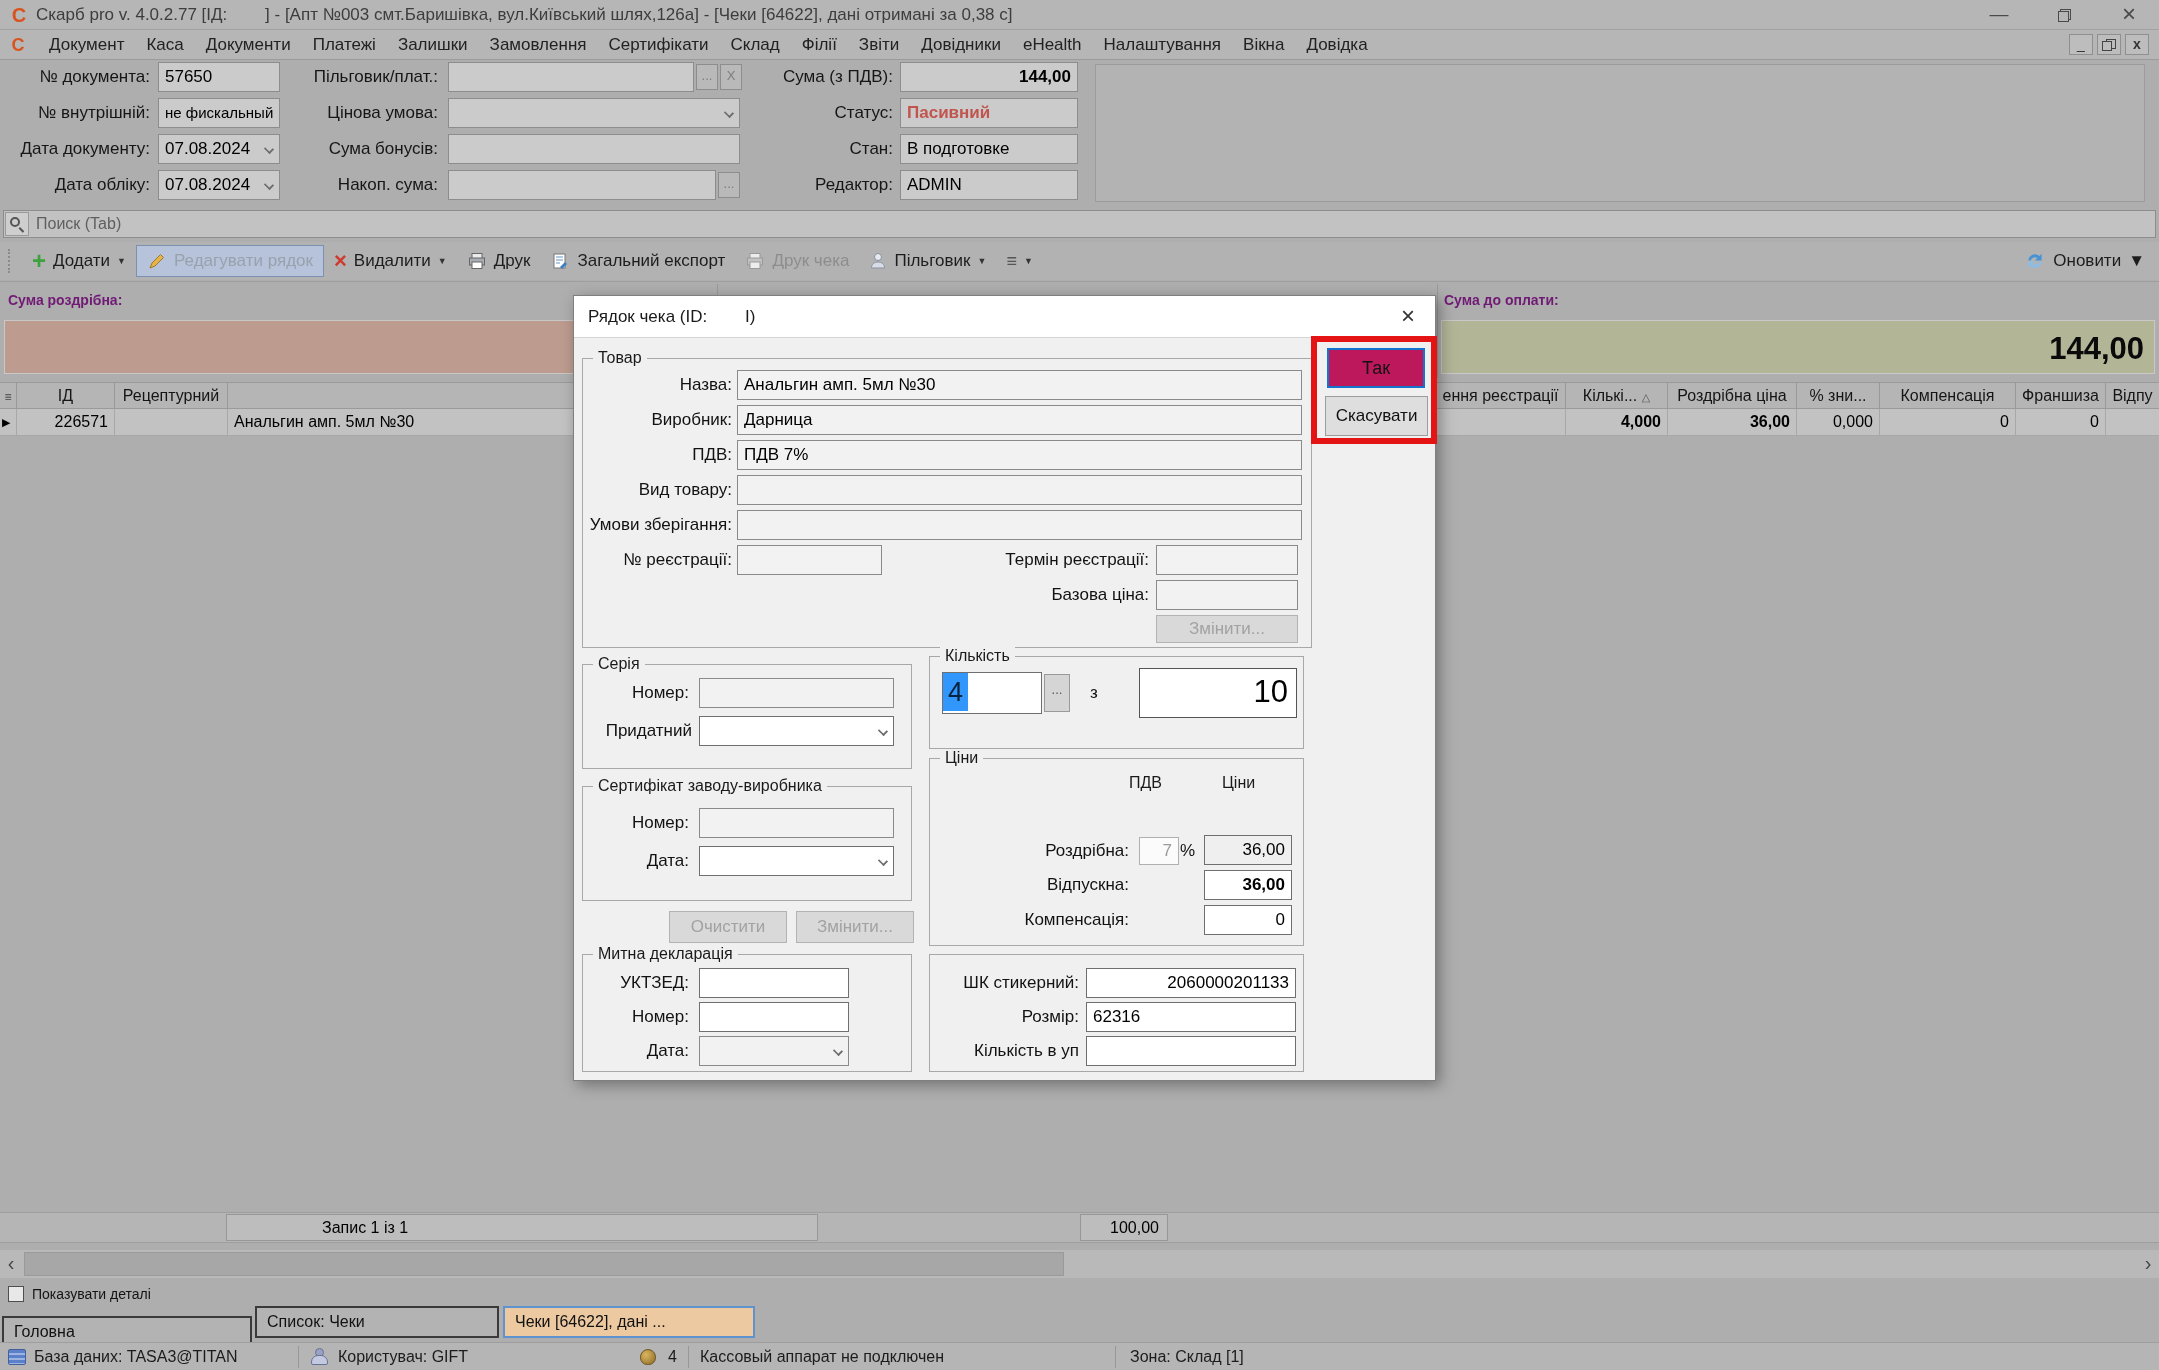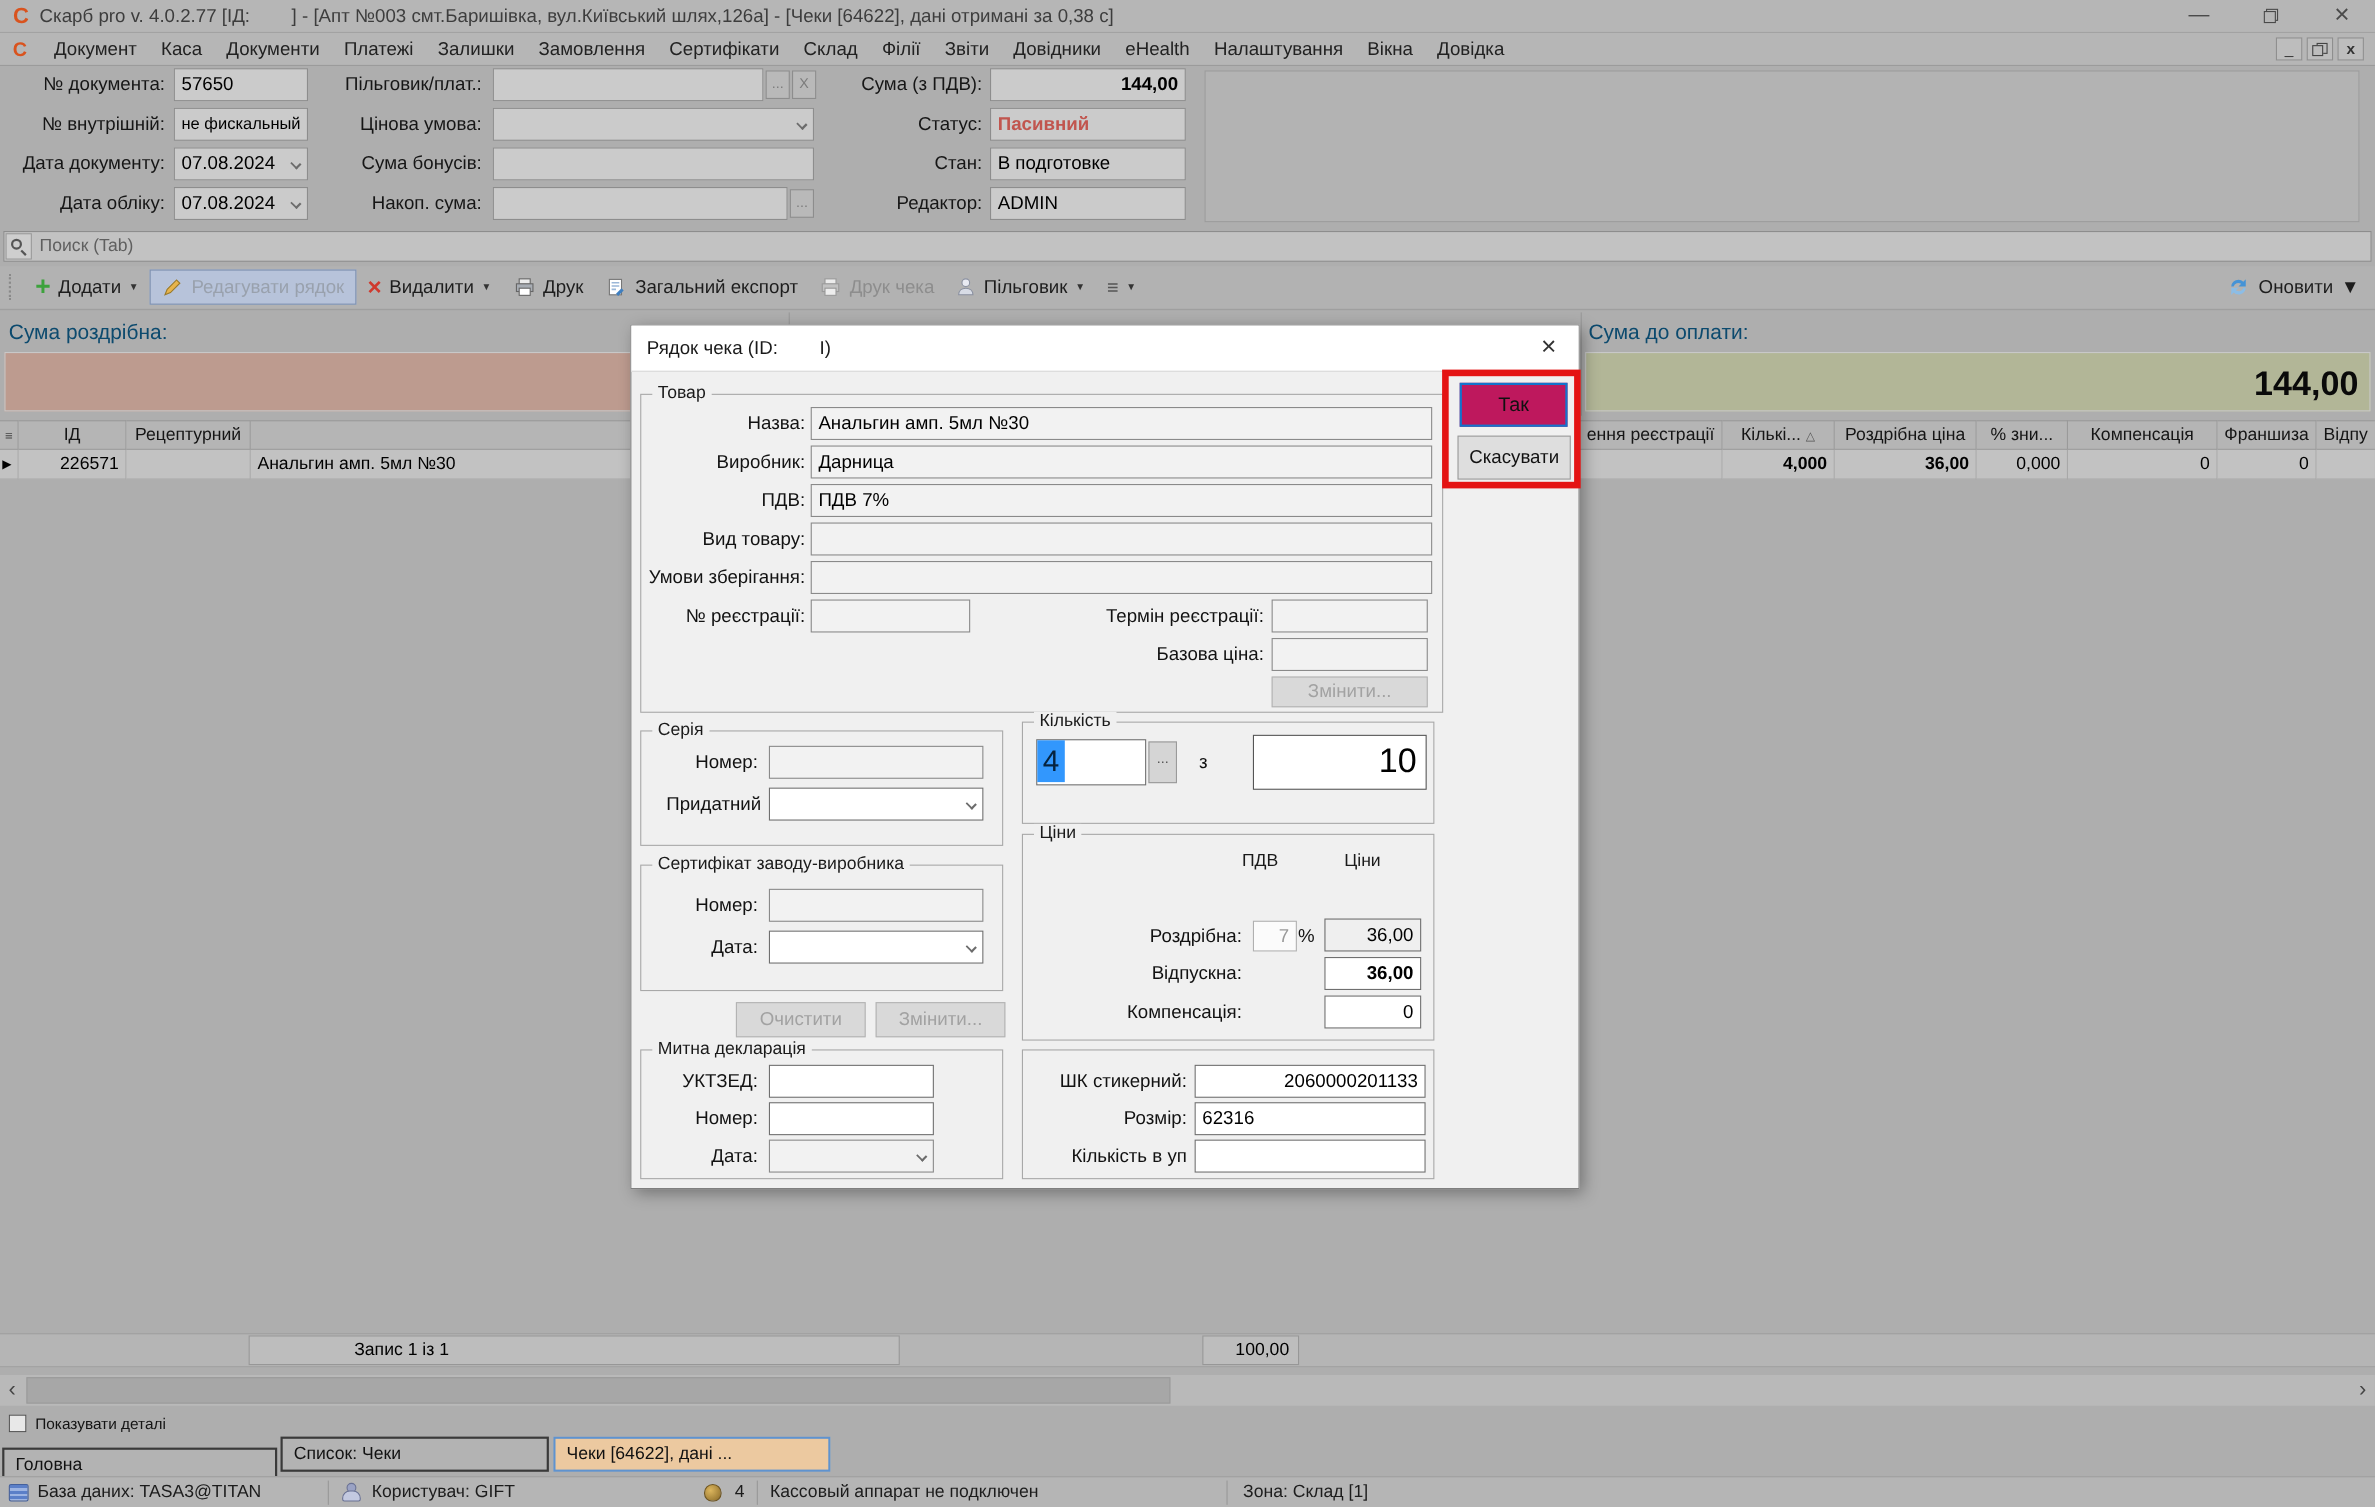--- a/index.html
+++ b/index.html
@@ -44,21 +44,21 @@
   .tbtn { display:flex; align-items:center; gap:7px; font-size:17px; color:#1d1d1d; padding:0 10px; height:32px; white-space:nowrap; }
   .tbtn .caret { font-size:9px; color:#333; }
   .tbtn.pressed { background:#b7c3da; border:1px solid #7d90b0; color:#99a1ad; }
   .tbtn.dim { color:#8d8d8d; }
   .plus-ic { color:#3da23d; font-weight:bold; font-size:24px; line-height:20px; }
   .x-ic { color:#cf3a2e; font-weight:bold; font-size:22px; line-height:20px; }
   .list-ic { font-size:18px; color:#555; }
   .refresh-right { position:absolute; right:14px; top:3px; display:flex; align-items:center; gap:7px; font-size:17px; color:#1d1d1d; height:32px; }
 
   
-  .sum-label { position:absolute; font-size:19px; font-weight:normal; color:#0c4a6e; }
+  .sum-label { position:absolute; font-size:14px; font-weight:bold; color:#701a75; }
   .bar { position:absolute; height:54px; border:1px solid #c8c8c8; }
   .bar.pink { background:#bd9b8f; }
   .bar.green { background:#b2b697; }
   .bar-value { position:absolute; right:10px; top:10px; font-size:31px; font-weight:bold; color:#0a0a0a; }
   .vdiv { position:absolute; width:1px; background:#9a9a9a; }
   .hline { position:absolute; left:0; width:2159px; height:1px; background:#9e9e9e; }
 
   
   .gh { position:absolute; top:382px; height:27px; background:#b5b5b5; border-right:1px solid #9a9a9a; border-top:1px solid #9a9a9a; border-bottom:1px solid #9a9a9a; font-size:16px; line-height:25px; text-align:center; color:#151515; overflow:hidden; white-space:nowrap; }
   .gc { position:absolute; top:409px; height:27px; background:#c2c2c2; border-right:1px solid #a8a8a8; border-bottom:1px solid #a8a8a8; font-size:16px; line-height:26px; padding:0 6px; white-space:nowrap; overflow:hidden; color:#000; }
@@ -285,21 +285,21 @@
     <div class="gc r b" style="left:1668px;width:129px;">36,00</div>
     <div class="gc r" style="left:1797px;width:83px;">0,000</div>
     <div class="gc r" style="left:1880px;width:136px;">0</div>
     <div class="gc r" style="left:2016px;width:90px;">0</div>
     <div class="gc" style="left:2106px;width:53px;border-right:none;"></div>
   </div>
 </div>
 
 <div class="footer-strip"></div>
 <div class="gfoot-box" style="left:226px;width:592px;padding-left:95px;">Запис 1 із 1</div>
-<div class="gfoot-box" style="left:1080px;width:88px;text-align:right;padding-right:8px;margin-left:13px;">100,00</div>
+<div class="gfoot-box" style="left:1080px;width:88px;text-align:right;padding-right:8px;">100,00</div>
 
 <div class="hscroll">
   <span class="sarrow" style="left:0;">‹</span>
   <div class="hthumb"></div>
   <span class="sarrow" style="right:0;">›</span>
 </div>
 
 <span class="cb"></span>
 <span class="cb-label">Показувати деталі</span>
 

